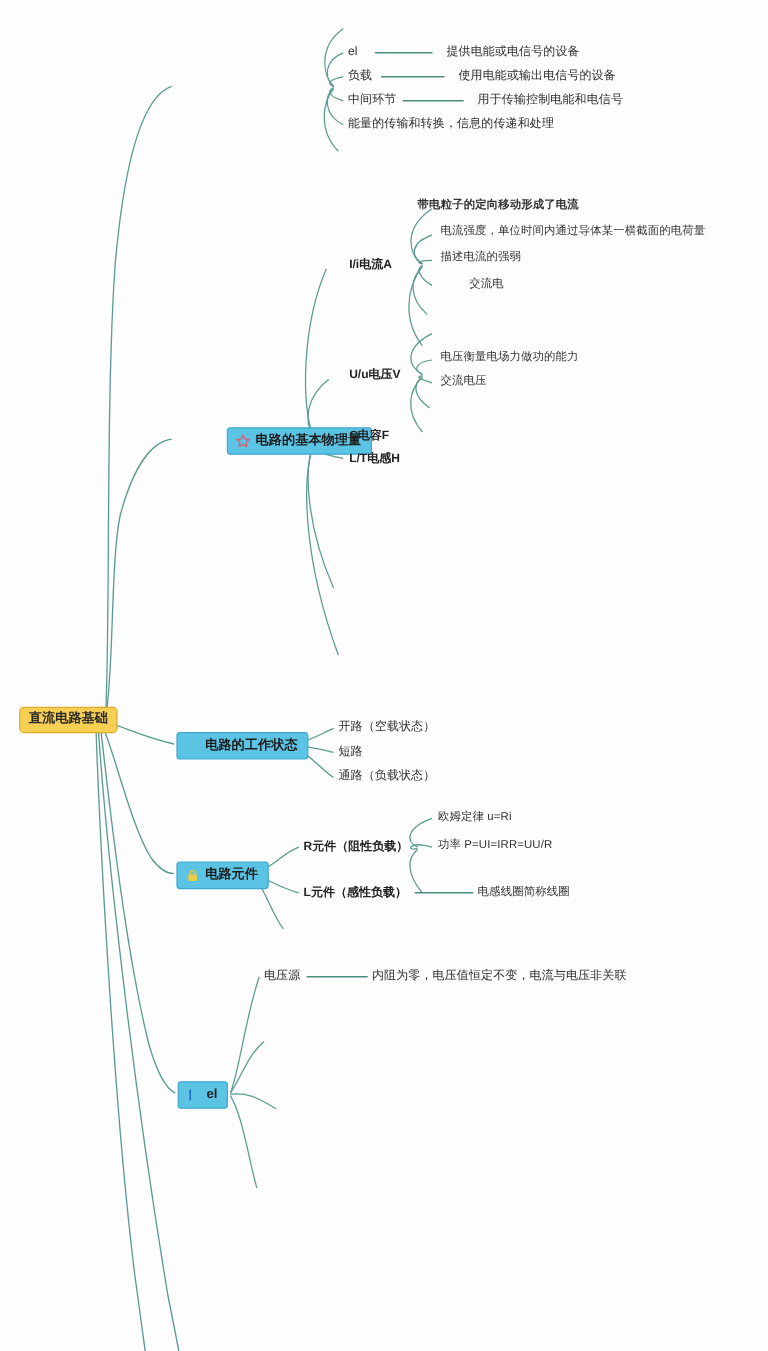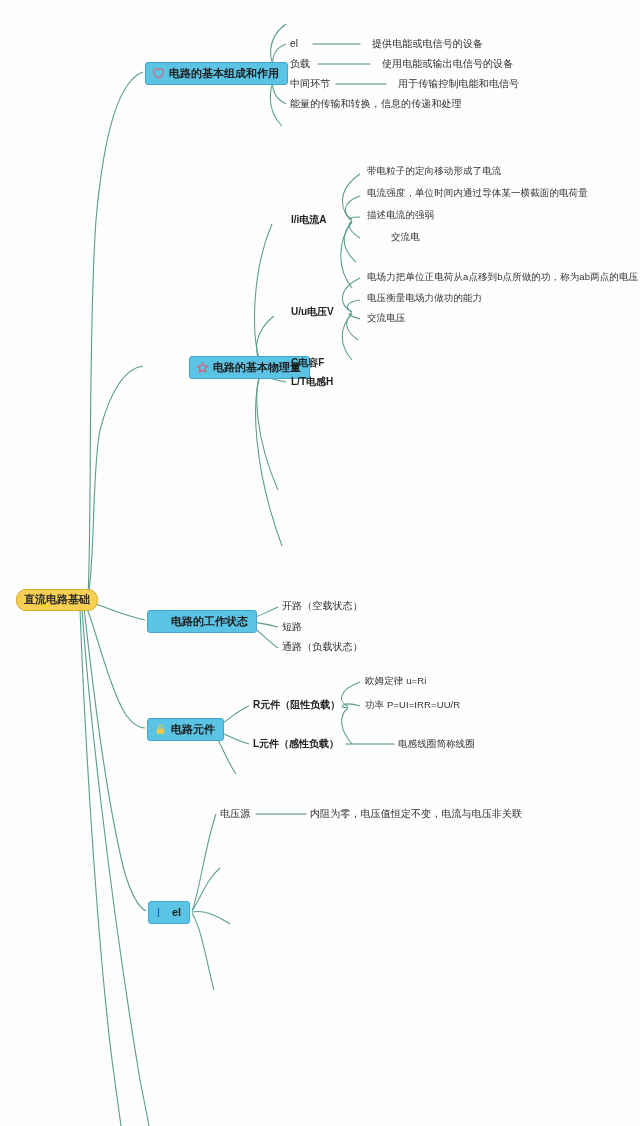--- a/index.html
+++ b/index.html
@@ -30,21 +30,21 @@
   }
   .node {
     position: absolute;
     white-space: nowrap;
     box-sizing: border-box;
   }
   
   .node-root {
     background: #f7cf52;
     border: 1px solid #d8ad2c;
-    border-radius: 10px;
+    border-radius: 4px;
     padding: 3px 7px 4px 7px;
     font-size: 11px;
     font-weight: bold;
     color: #2b2b2b;
     line-height: 13px;
   }
   
   .node-l1 {
     background: #5bc3e4;
     border: 1px solid #3fa9cf;
@@ -171,54 +171,45 @@
       <line x1="313" y1="44" x2="360" y2="44"></line>
       <line x1="318" y1="64" x2="370" y2="64"></line>
       <line x1="336" y1="84" x2="386" y2="84"></line>
       <line x1="346" y1="744" x2="394" y2="744"></line>
       <line x1="256" y1="814" x2="306" y2="814"></line>
     </g>
   </svg>
 
   <div class="node node-root" style="left:16px; top:589px;">直流电路基础</div>
 
-  <div class="node node-l1" style="left:145px; top:62px;">
-    <span class="nicon">
-      <svg width="13" height="13" viewBox="0 0 24 24">
-          <path d="M12 21 C12 21 3 14.5 3 8.8 C3 5.6 5.4 3.2 8.3 3.2 C10 3.2 11.4 4.1 12 5.3 C12.6 4.1 14 3.2 15.7 3.2 C18.6 3.2 21 5.6 21 8.8 C21 14.5 12 21 12 21 Z" fill="none" stroke="#e8607a" stroke-width="2"></path>
-        </svg>
-    </span>
-    <span>电路的基本组成和作用</span>
-  </div>
 
   <div class="node node-text" style="left:290px; top:38px;">el</div>
   <div class="node node-text" style="left:372px; top:38px;">提供电能或电信号的设备</div>
   <div class="node node-text" style="left:290px; top:58px;">负载</div>
   <div class="node node-text" style="left:382px; top:58px;">使用电能或输出电信号的设备</div>
   <div class="node node-text" style="left:290px; top:78px;">中间环节</div>
   <div class="node node-text" style="left:398px; top:78px;">用于传输控制电能和电信号</div>
   <div class="node node-text" style="left:290px; top:98px;">能量的传输和转换，信息的传递和处理</div>
 
   <div class="node node-l1" style="left:145px; top:356px;margin-left:44px;">
     <span class="nicon">
       <svg width="13" height="13" viewBox="0 0 24 24">
           <path d="M12 2.6 L14.9 9 L21.6 9.6 L16.6 14.1 L18 20.7 L12 17.2 L6 20.7 L7.4 14.1 L2.4 9.6 L9.1 9 Z" fill="none" stroke="#e2596f" stroke-width="1.9" stroke-linejoin="round"></path>
         </svg>
     </span>
     <span>电路的基本物理量</span>
   </div>
 
   <div class="node node-l2" style="left:291px; top:213px;">I/i电流A</div>
-  <div class="node node-text node-l3" style="left:367px; top:165px;">带电粒子的定向移动形成了电流</div>
+  <div class="node node-text node-l3" style="left:348px; top:165px;font-weight:bold;">带电粒子的定向移动形成了电流</div>
   <div class="node node-text node-l3" style="left:367px; top:187px;">电流强度，单位时间内通过导体某一横截面的电荷量</div>
   <div class="node node-text node-l3" style="left:367px; top:209px;">描述电流的强弱</div>
   <div class="node node-text node-l3" style="left:367px; top:231px;margin-left:24px;">交流电</div>
 
   <div class="node node-l2" style="left:291px; top:305px;">U/u电压V</div>
-  <div class="node node-text node-l3" style="left:367px; top:271px;">电场力把单位正电荷从a点移到b点所做的功，称为ab两点的电压</div>
   <div class="node node-text node-l3" style="left:367px; top:292px;">电压衡量电场力做功的能力</div>
   <div class="node node-text node-l3" style="left:367px; top:312px;">交流电压</div>
 
   <div class="node node-l2" style="left:291px; top:356px;">C电容F</div>
   <div class="node node-l2" style="left:291px; top:375px;">L/T电感H</div>
 
   <div class="node node-l1" style="left:147px; top:610px;">
     <span class="nicon">
       <svg width="12" height="13" viewBox="0 0 24 24">
           <path d="M12 2 C12 2 6 8 6 13.6 C6 17.5 8.7 20.6 12 20.6 C15.3 20.6 18 17.5 18 13.6 C18 10.4 15.5 8.2 14.4 5.6 C13.6 7.6 12.6 8.4 11.6 8.9 C12.6 6.4 12 2 12 2 Z" fill="#2196f3"></path>

